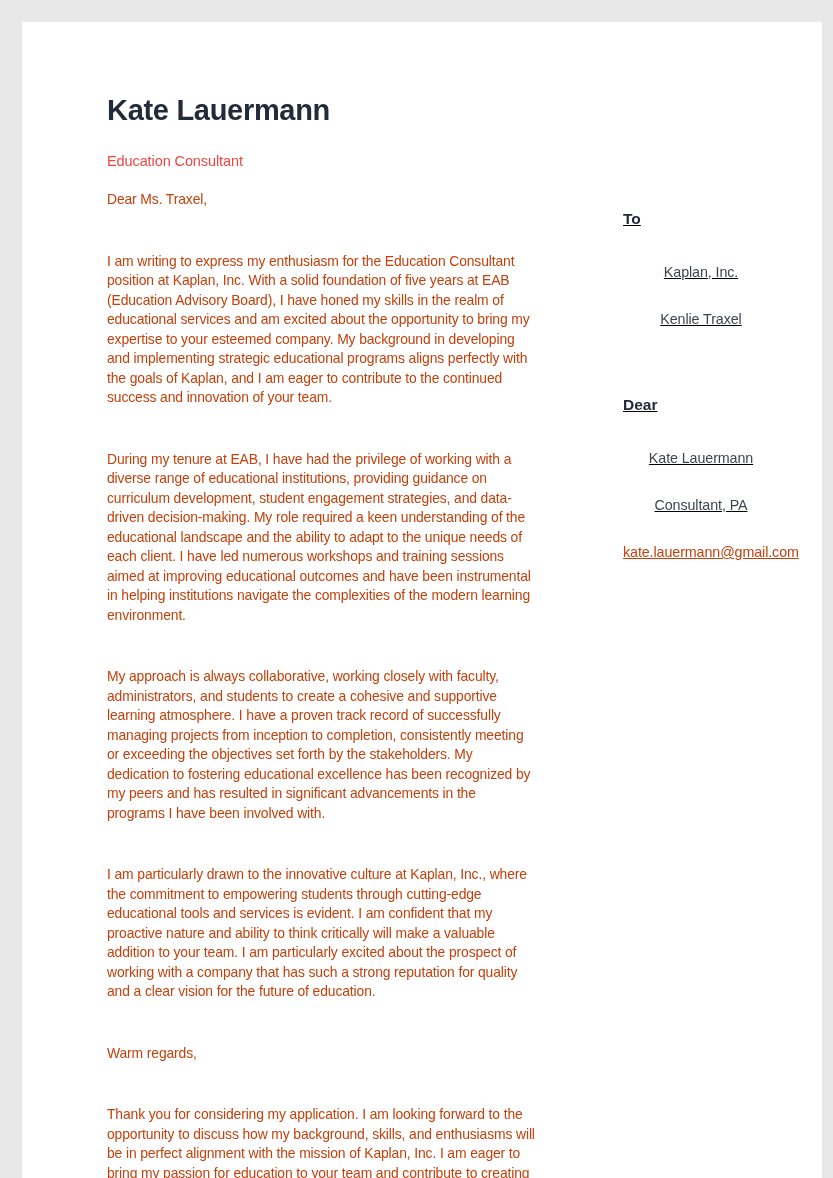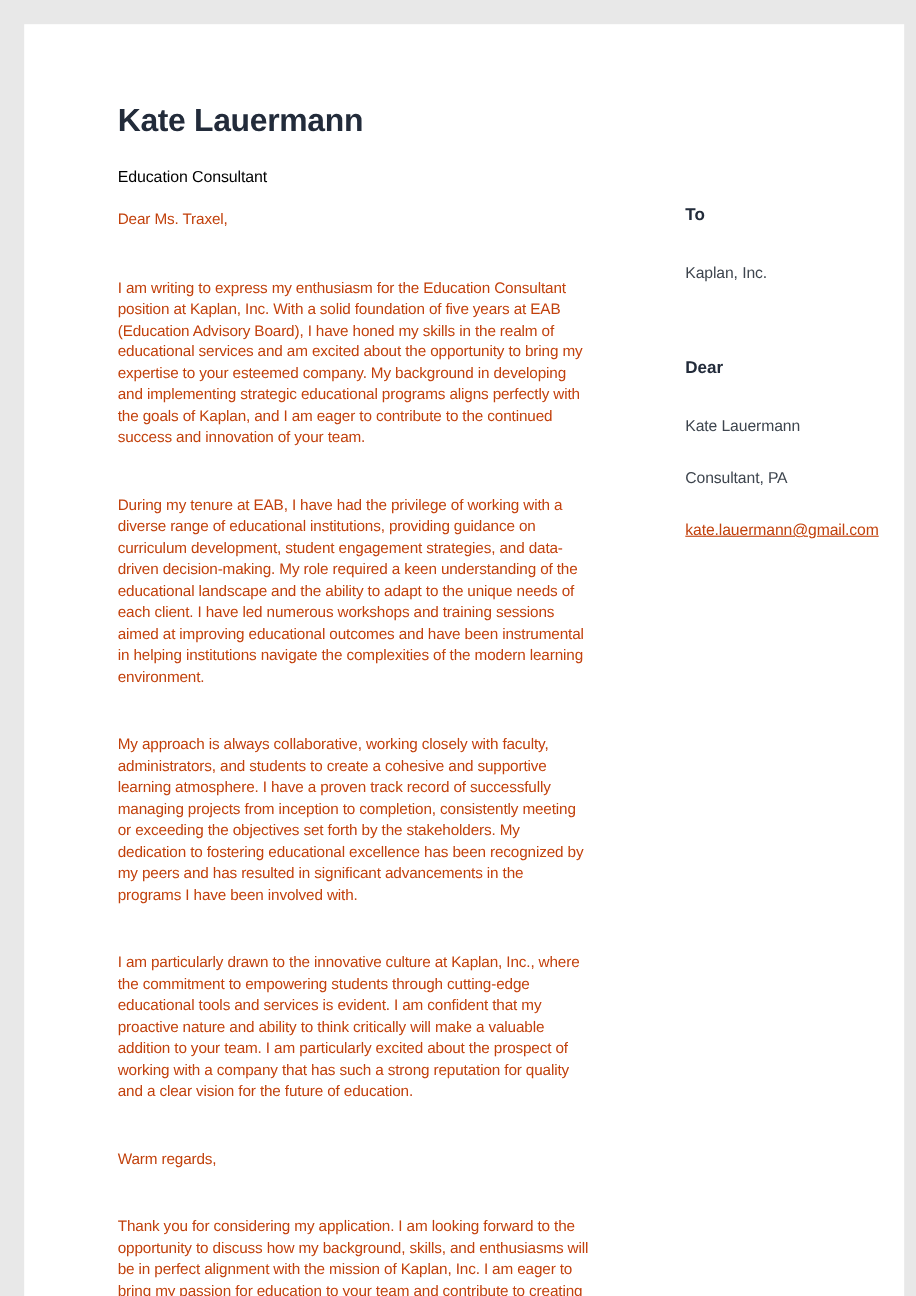--- a/index.html
+++ b/index.html
@@ -19,21 +19,21 @@
   .header { position: absolute; left: 63px; top: 50px; right: 63px; }
   .name-title {
     font-size: 29px;
     font-weight: 700;
     color: #222b3a;
     letter-spacing: -0.3px;
     line-height: 1.15;
   }
   .job-subtitle {
     font-size: 14.5px;
-    color: #000000;
+    color: #ef4444;
     margin-top: 4px;
     letter-spacing: -0.1px;
   }
 
   
   .main-col {
     position: absolute;
     left: 63px;
     top: 146px;
     width: 472px;
@@ -44,35 +44,37 @@
     letter-spacing: -0.12px;
     color: #c2410c;
     margin-bottom: 20px;
   }
   .para:last-child { margin-bottom: 0; }
 
   
   .sidebar {
     position: absolute;
     left: 568px;
-    top: 131px;
+    top: 154px;
     width: 222px;
+    text-decoration: underline;
   }
   .side-label {
     font-size: 15.5px;
     font-weight: 700;
     color: #222b3a;
     line-height: 20px;
     margin-bottom: 9px;
   }
   .side-item {
     font-size: 14.3px;
     line-height: 25px;
     color: #3e454e;
     letter-spacing: -0.1px;
+    text-align: center;
   }
   .side-section-from { margin-top: 19px; }
   .email-link {
     display: inline-block;
     font-size: 14.3px;
     line-height: 25px;
     color: #c2410c;
     text-decoration: underline;
     cursor: pointer;
     letter-spacing: -0.1px;
@@ -97,20 +99,21 @@
     <p class="para">Warm regards,</p>
     <p class="para">Thank you for considering my application. I am looking forward to the opportunity to discuss how my background, skills, and enthusiasms will be in perfect alignment with the mission of Kaplan, Inc. I am eager to bring my passion for education to your team and contribute to creating impactful learning experiences for students across the globe.</p>
     <p class="para">Kate Lauermann</p>
   </div>
 
   <div class="sidebar">
 
     <div class="side-section">
       <div class="side-label">To</div>
       <div class="side-item">Kaplan, Inc.</div>
+      <div class="side-item">Kenlie Traxel</div>
     </div>
 
     <div class="side-section side-section-from">
       <div class="side-label">Dear</div>
       <div class="side-item">Kate Lauermann</div>
       <div class="side-item">Consultant, PA</div>
       <a class="email-link">kate.lauermann@gmail.com</a>
     </div>
 
   </div>

